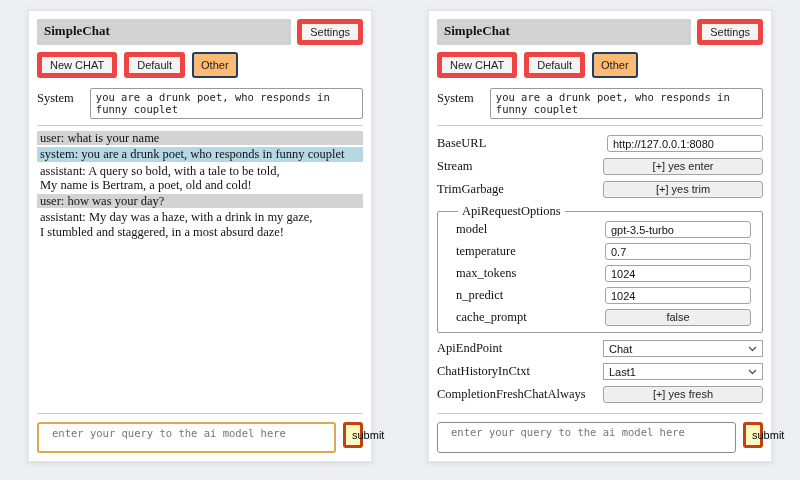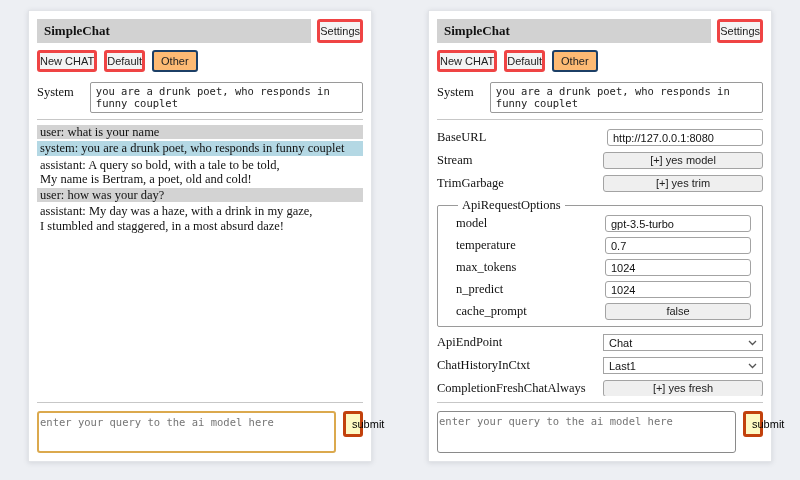--- a/index.html
+++ b/index.html
@@ -7,44 +7,44 @@
   .panel{position:absolute;top:10px;width:344px;height:452px;background:#ffffff;
          border:1px solid #e2e4e8;box-shadow:0 1px 5px rgba(60,64,80,.15);
          padding:8px;display:flex;flex-direction:column;}
   #left-panel{left:28px;}
   #right-panel{left:428px;}
 
   .header{display:flex;align-items:stretch;gap:6px;}
   .title-bar{flex:1;background:#d2d2d2;font-family:"Liberation Serif",serif;font-weight:bold;
              font-size:13px;color:#111;padding:4px 7px;line-height:16px;}
   .btn{font-family:"Liberation Sans",sans-serif;font-size:11px;color:#222;
-       background:#f4f4f4;border:3px solid #ef4444;border-radius:3px;padding:2px 0;
+       background:#f4f4f4;border:5px solid #ef4444;border-radius:3px;padding:2px 8px;
        line-height:12px;cursor:pointer;}
   .toolbar{display:flex;gap:7px;margin-top:7px;}
   .btn.active{background:#fdba74;border:2px solid #1c3f66;padding:1px 7px;text-align:center;}
 
   .system-row{display:flex;gap:16px;margin-top:10px;align-items:flex-start;}
   .serif-label{font-family:"Liberation Serif",serif;font-size:12.5px;color:#111;}
   .system-row .serif-label{padding-top:3px;}
   .system-textarea{flex:1;height:31px;resize:none;border:1px solid #9a9a9a;border-radius:2px;
        font-family:"DejaVu Sans Mono",monospace;font-size:10.5px;color:#222;padding:2px 5px;outline:none;}
 
   hr.divider{border:none;border-top:1px solid #c7c7c7;margin:6px 0 4px 0;width:100%;}
 
   .chat-area{flex:1;overflow:hidden;margin-top:1px;}
   .msg{font-family:"Liberation Serif",serif;font-size:12.5px;line-height:1.14;color:#111;
        padding:0 3px;margin-bottom:2px;white-space:pre-line;}
   .msg.system{background:#b4d8e4;}
   .msg.user{background:#d3d3d3;}
   .msg.assistant{background:#ffffff;}
 
   .query-row{display:flex;gap:7px;margin-top:4px;align-items:stretch;}
-  .query-input{flex:1;height:42px;resize:none;border-radius:3px;
+  .query-input{flex:1;height:31px;resize:none;border-radius:3px;
        font-family:"DejaVu Sans Mono",monospace;font-size:10.5px;color:#666;
-       padding:3px 1px;outline:none;}
+       padding:3px 13px;outline:none;}
   .query-input.focused{border:2px solid #dba94e;}
   .query-input.plain{border:1px solid #8a8a8a;}
   .submit-btn{width:20px;height:26px;font-family:"Liberation Sans",sans-serif;font-size:11px;
        background:#fef9c3;border:3px solid #c2410c;border-radius:3px;cursor:pointer;}
 
   .settings-area{flex:1;margin-top:5px;overflow:hidden;}
   .srow{display:flex;justify-content:space-between;align-items:center;margin-bottom:6px;min-height:17px;}
   .ctl-input{width:156px;height:17px;font-family:"Liberation Sans",sans-serif;font-size:11px;
        color:#111;border:1px solid #a3a3a3;border-radius:3px;padding:1px 5px;outline:none;}
   .ctl-input::placeholder{color:#9a9a9a;}
@@ -124,21 +124,21 @@
   <div class="settings-area">
 
     <div class="srow">
       <span class="serif-label">BaseURL</span>
       <input class="ctl-input" value="http://127.0.0.1:8080" style="">
     </div>
 
 
     <div class="srow">
       <span class="serif-label">Stream</span>
-      <button class="ctl-btn">[+] yes model</button>
+      <button class="ctl-btn">[+] yes enter</button>
     </div>
 
     <div class="srow">
       <span class="serif-label">TrimGarbage</span>
       <button class="ctl-btn">[+] yes trim</button>
     </div>
 
     <fieldset class="api-options">
       <legend>ApiRequestOptions</legend>
 

